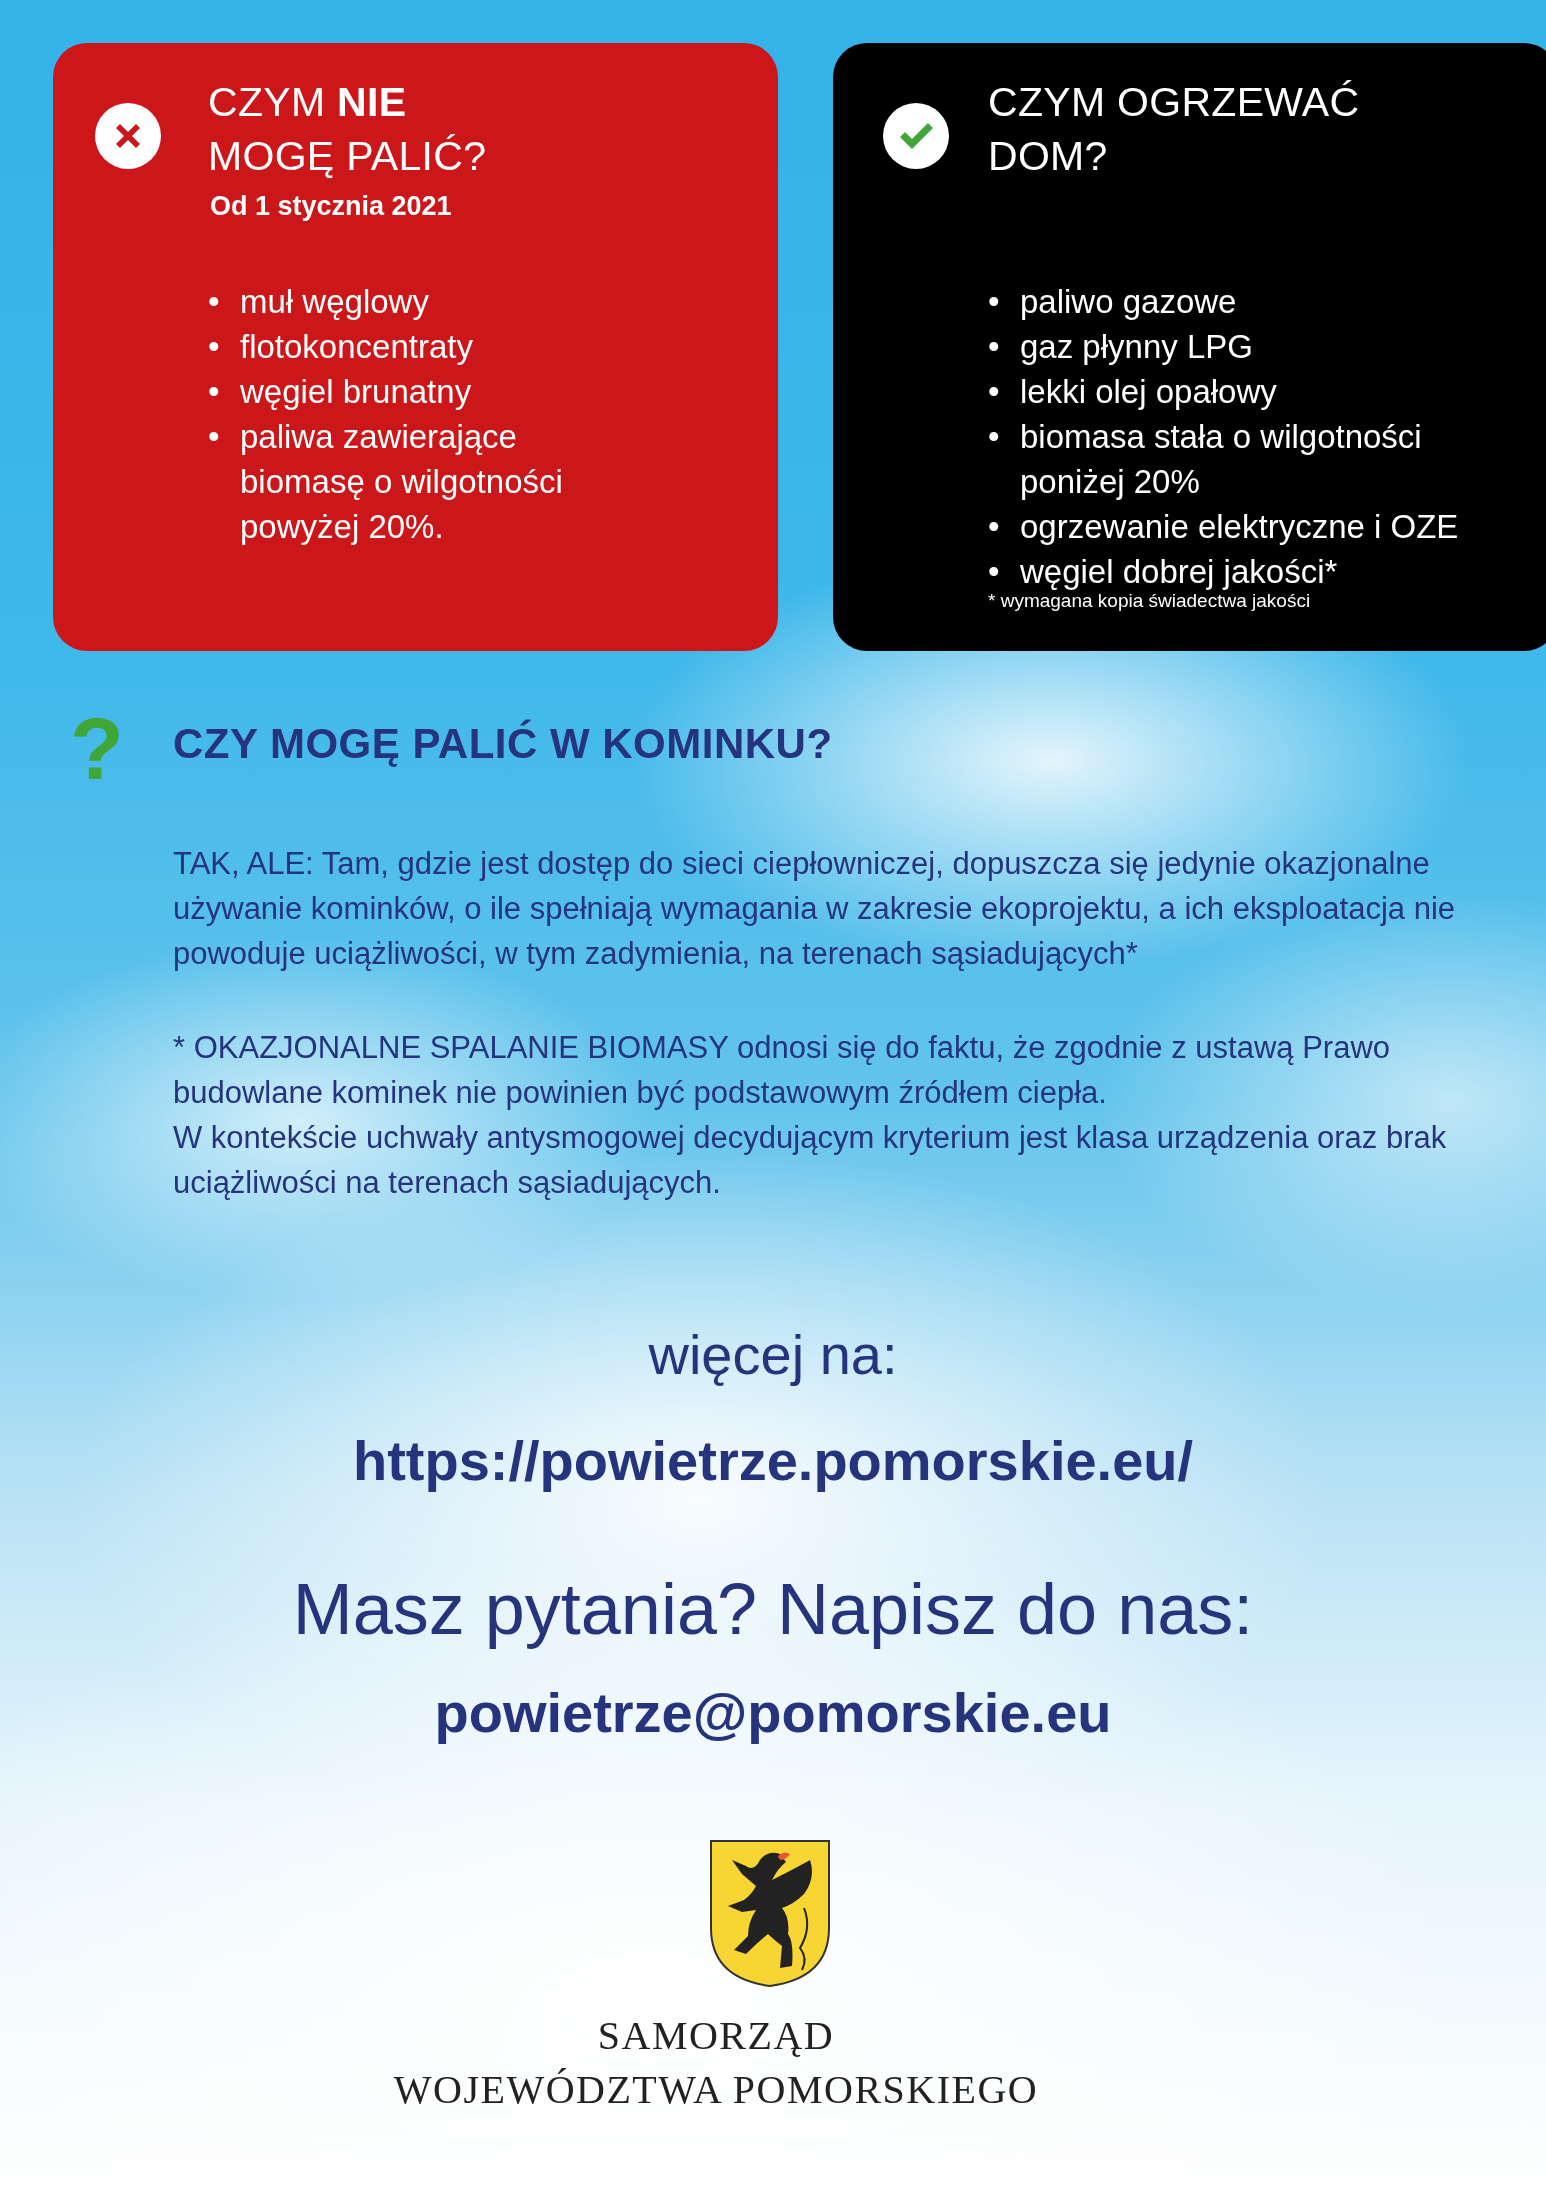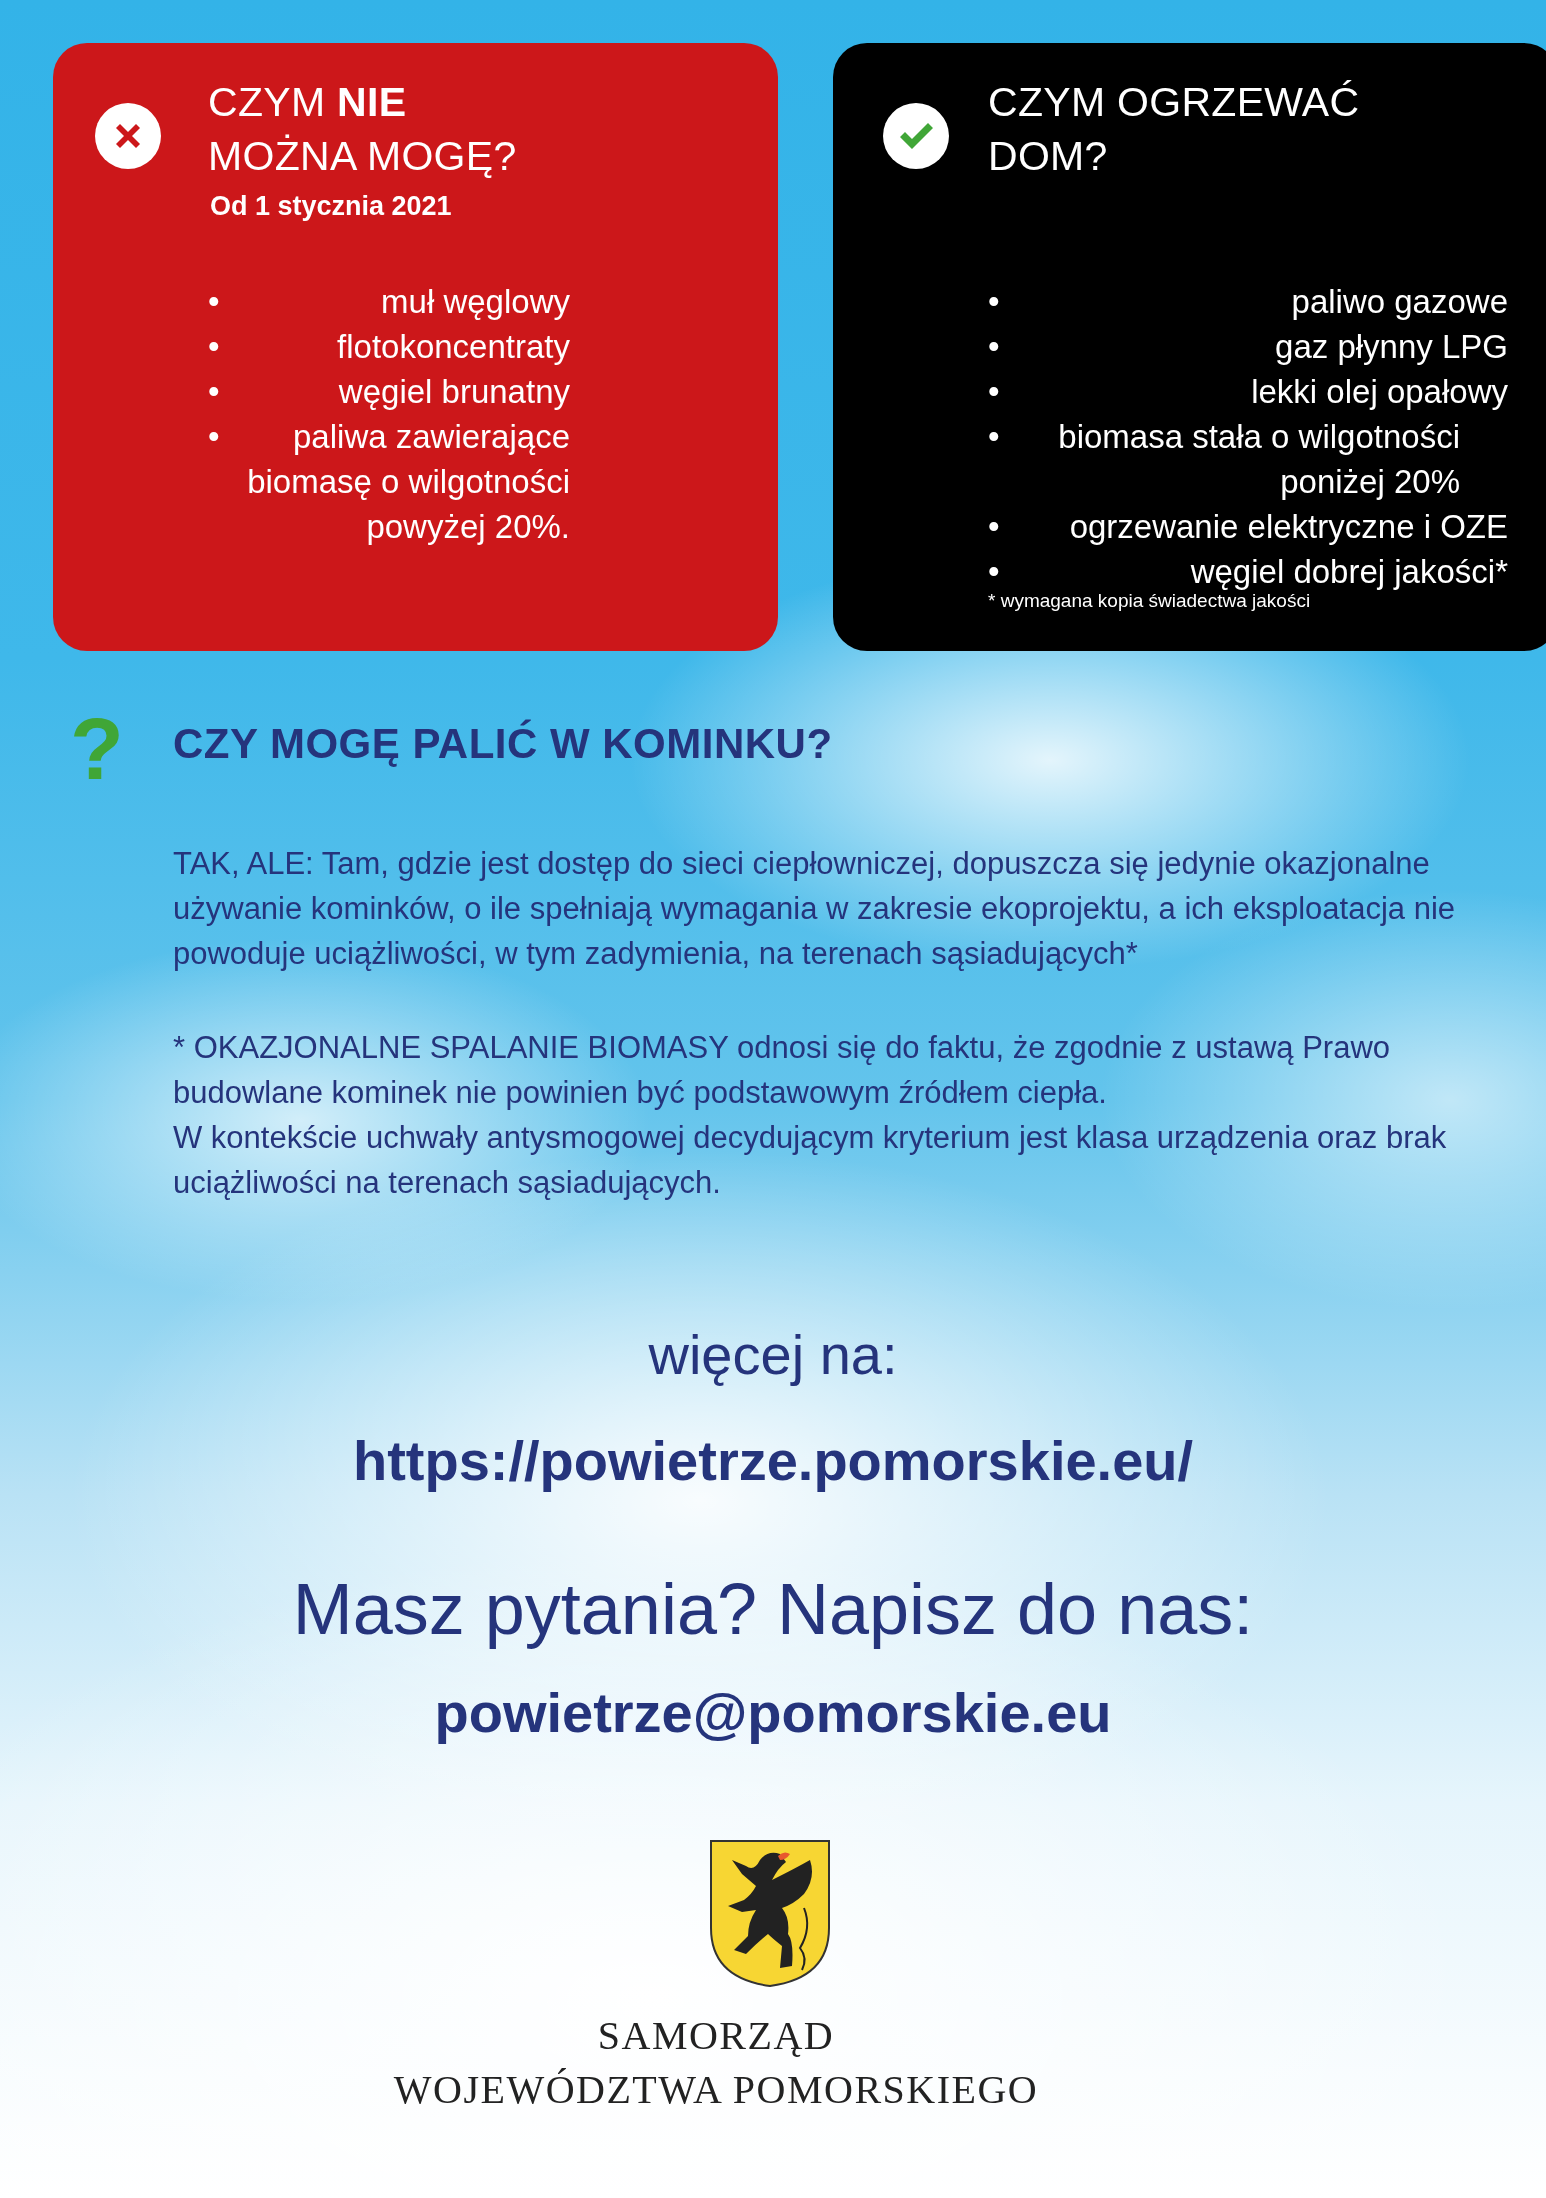--- a/index.html
+++ b/index.html
@@ -31,21 +31,21 @@
     font-size: 41px; line-height: 54px; font-weight: normal; letter-spacing: 0.3px;
   }
   .card.green .title { left: 155px; }
   .card .title b { font-weight: bold; }
   .card .since {
     position: absolute; left: 157px; top: 148px;
     font-size: 27px; font-weight: bold; text-align: right;
   }
   .card ul {
     position: absolute; left: 155px; margin: 0; padding: 0; list-style: none;
-    font-size: 33px; line-height: 45px; text-align: right;
+    font-size: 33px; line-height: 45px;
   }
   .card.red ul { top: 236px; }
   .card.green ul { top: 236px; width: 520px; }
   .card li { position: relative; padding-left: 32px; }
   .card li::before {
     content: "•"; position: absolute; left: 0; top: 0;
   }
   .card .footnote {
     position: absolute; left: 155px; top: 547px; font-size: 19px;
   }
@@ -85,21 +85,21 @@
 <body>
 
 <div class="card red">
   <div class="icon">
     <svg width="34" height="34" viewBox="0 0 34 34">
       <path d="M5 9 L9 5 L17 13 L25 5 L29 9 L21 17 L29 25 L25 29 L17 21 L9 29 L5 25 L13 17 Z" fill="#cc171a"></path>
     </svg>
   </div>
   <div class="title">
     <span>CZYM </span><b>NIE</b><br>
-    <span>MOŻNA MOGĘ?</span>
+    <span>MOGĘ PALIĆ?</span>
   </div>
   <div class="since">Od 1 stycznia 2021</div>
   <ul>
     <li>muł węglowy</li>
     <li>flotokoncentraty</li>
     <li>węgiel brunatny</li>
     <li style="width:330px">paliwa zawierające biomasę o wilgotności powyżej 20%.</li>
   </ul>
 </div>
 

